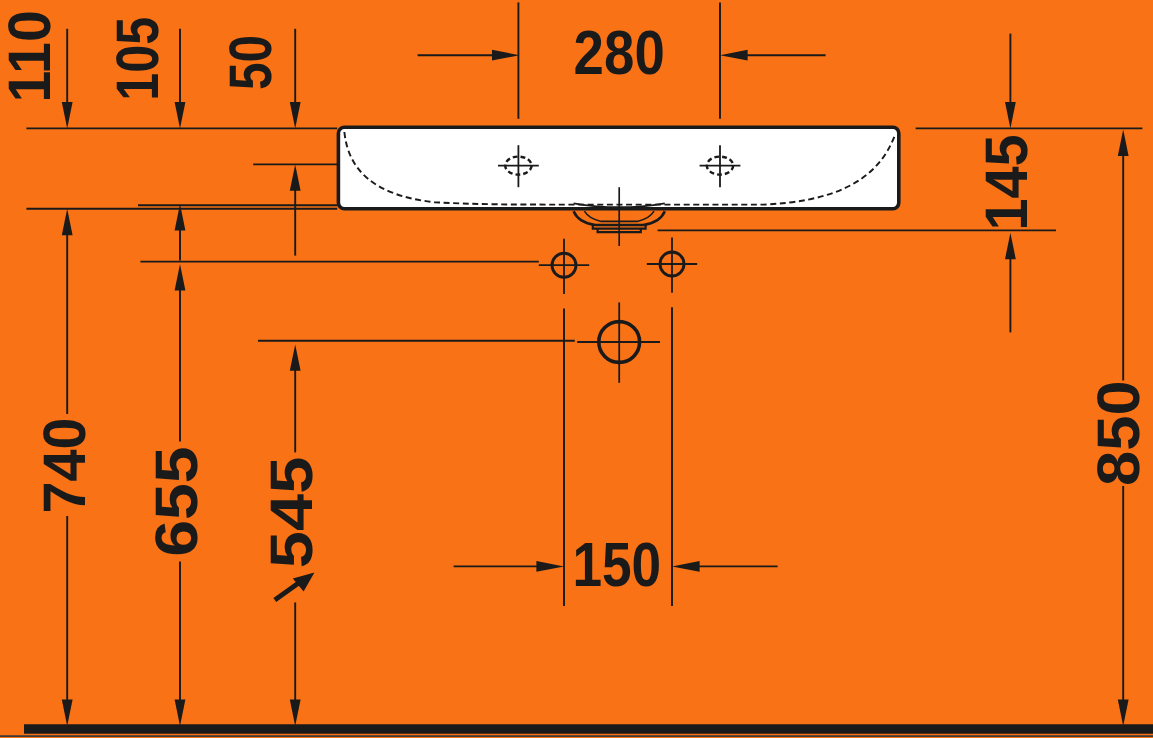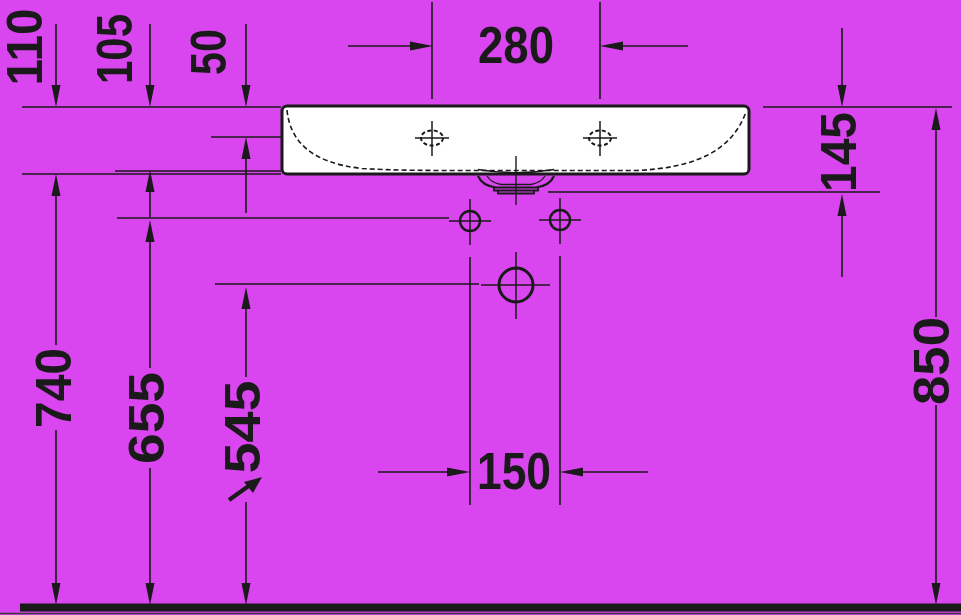--- a/index.html
+++ b/index.html
@@ -1,16 +1,16 @@
 <!DOCTYPE html>
 <html><head>
 <meta charset="utf-8">
 <style>
   html,body{margin:0;padding:0;background:#ffffff;}
-  .stage{position:relative;width:961px;height:615px;background:#d946ef;overflow:hidden;}
+  .stage{position:relative;width:961px;height:615px;background:#f97316;overflow:hidden;}
   svg{position:absolute;left:0;top:0;}
   .dim-label{
     font-family:"Liberation Sans", sans-serif;
     font-weight:bold;
     fill:#1a1a1a;
   }
   .lbl-lg{font-size:52px;}
   .lbl-side{font-size:50px;}
 </style>
 </head>

